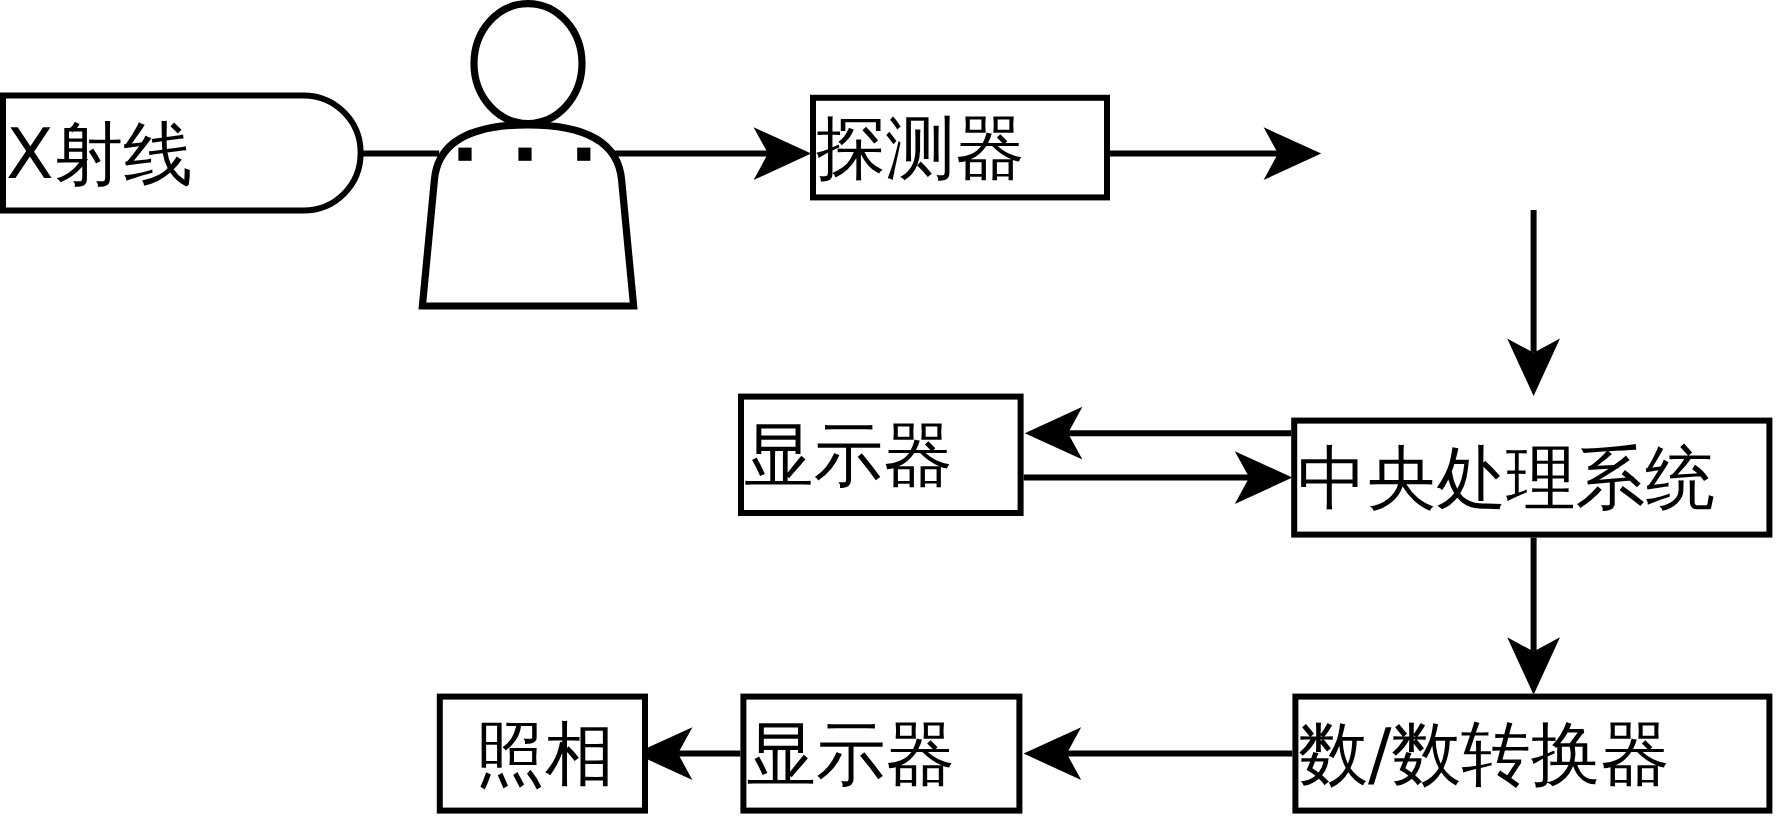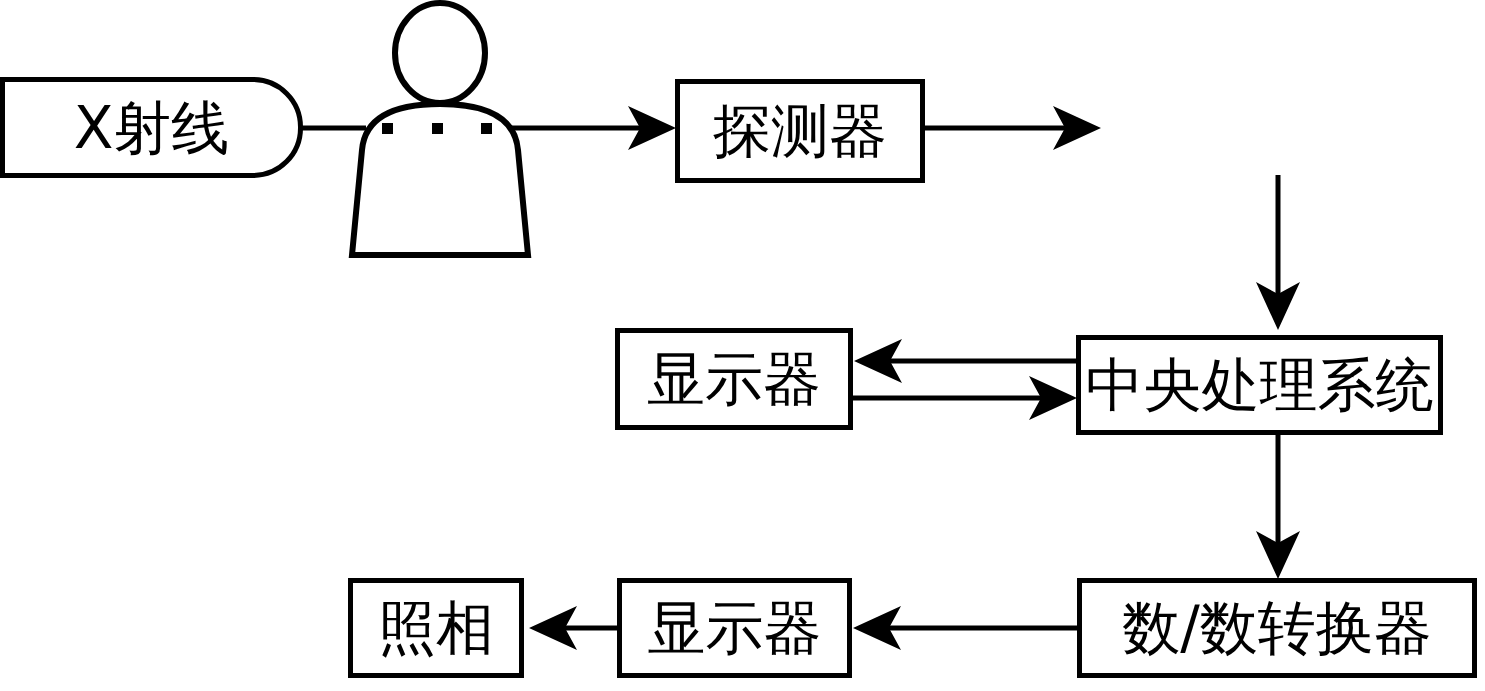--- a/index.html
+++ b/index.html
@@ -24,33 +24,32 @@
     pointer-events: none;
   }
   .node {
     position: absolute;
     box-sizing: border-box;
     border: 5px solid #000000;
     background: #ffffff;
     color: #000000;
     display: flex;
     align-items: center;
-    justify-content: center;
     font-size: 58px;
     line-height: 1;
     white-space: nowrap;
   }
   .n-xray           { left: 0px;    top: 77px;  width: 303px; height: 101px; border-radius: 0 50px 50px 0; }
-  .n-detector       { left: 675px;  top: 79px;  width: 250px; height: 104px;  }
+  .n-detector       { left: 675px;  top: 79px;  width: 250px; height: 88px;  }
   .n-adc            { left: 1100px; top: 78px;  width: 348px; height: 100px; }
   .n-display-main   { left: 615px;  top: 328px; width: 238px; height: 102px; }
-  .n-cpu            { left: 1076px; top: 335px; width: 367px; height: 100px; }
+  .n-cpu            { left: 1076px; top: 348px; width: 401px; height: 100px; }
   .n-dac            { left: 1077px; top: 578px; width: 400px; height: 100px; }
   .n-display-output { left: 617px;  top: 578px; width: 235px; height: 100px; }
-  .n-photo          { left: 348px;  top: 578px; width: 176px; height: 100px; }
+  .n-photo          { left: 364px;  top: 578px; width: 176px; height: 100px; padding-left: 27px; }
   .edge-line {
     stroke: #000000;
     stroke-width: 5;
     fill: none;
   }
   .edge-head {
     fill: #000000;
     stroke: none;
   }
   .patient-outline {

